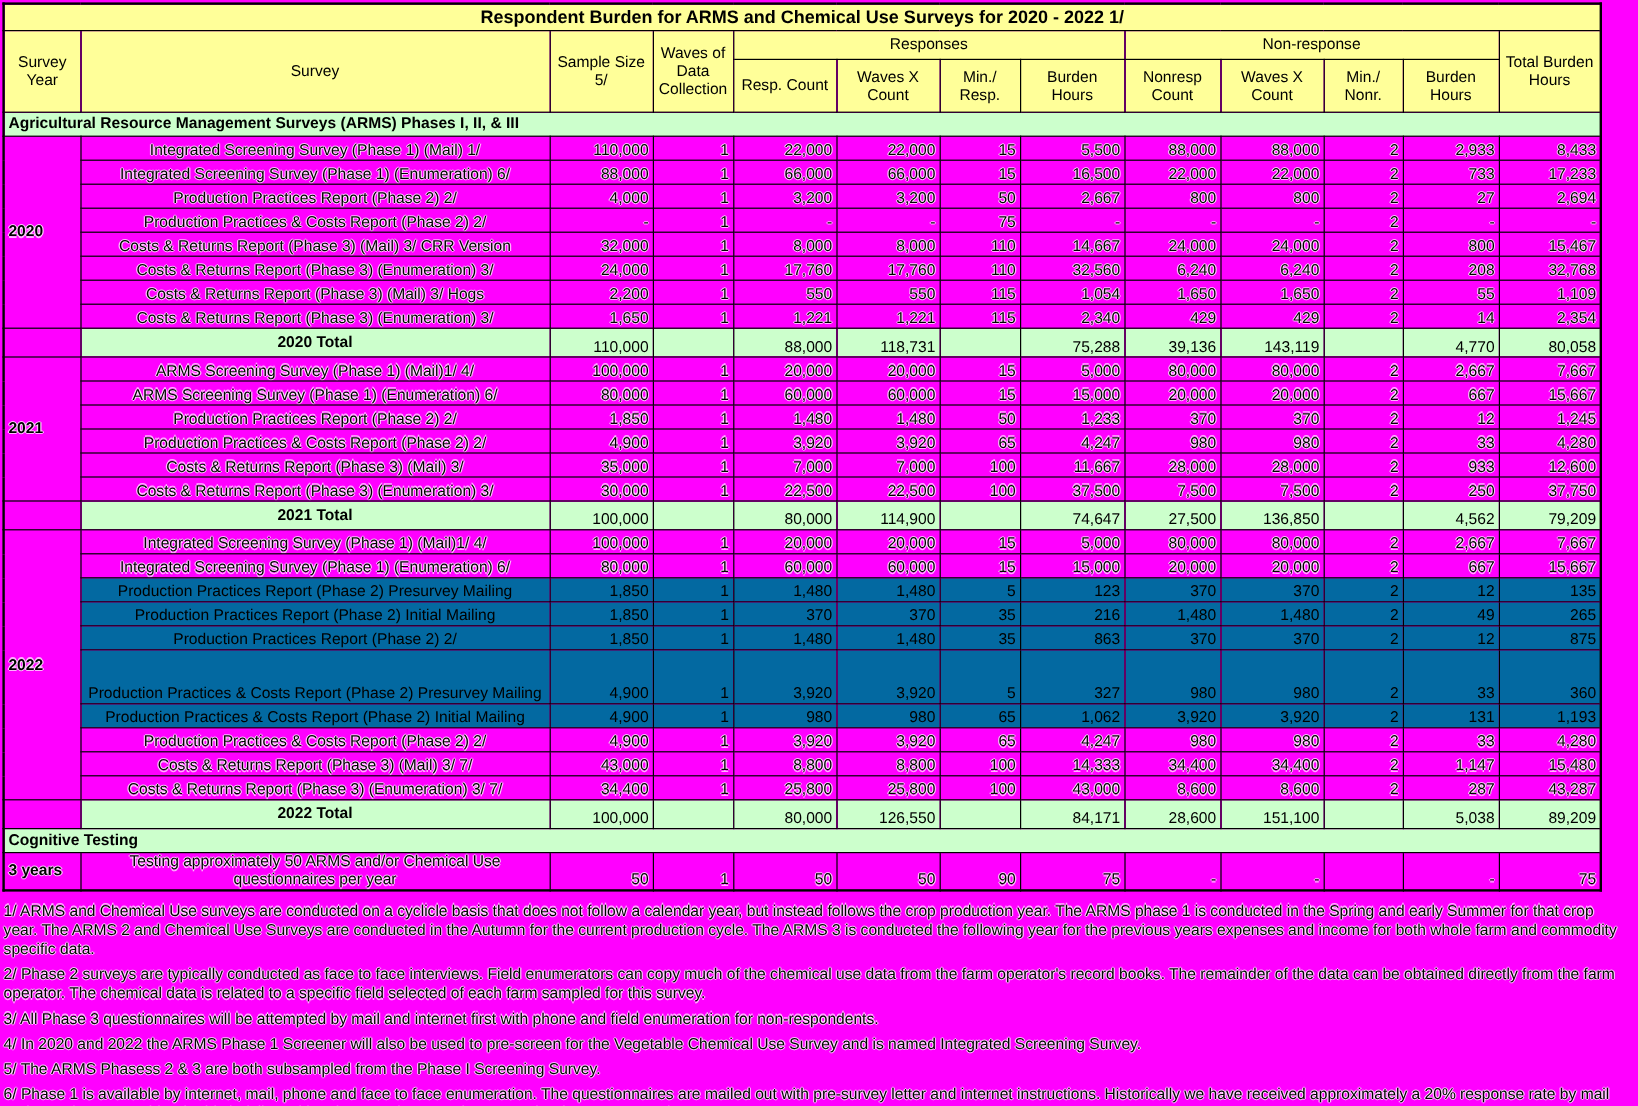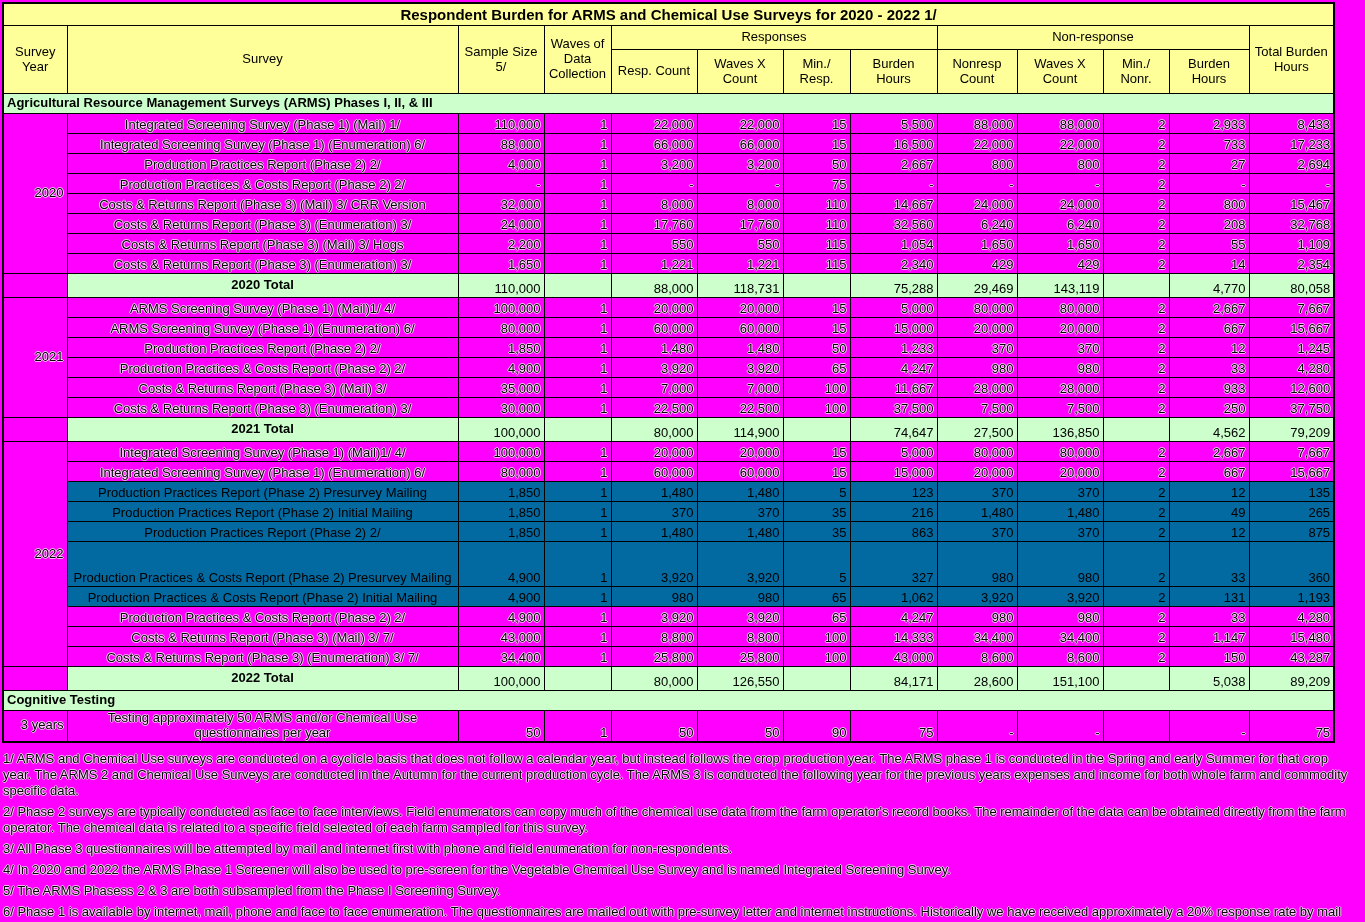--- a/index.html
+++ b/index.html
@@ -16,21 +16,21 @@
     border:2px solid #000;
   }
   th, td { border:1px solid #000; padding:0 3px; overflow:hidden; line-height:1.15; }
   thead th { background:#FFFF99; font-weight:normal; text-align:center; vertical-align:middle; }
   th.title-cell { font-weight:bold; height:21px; font-size:15px; }
   tr.hdr-group { height:24px; }
   tr.hdr-sub { height:44px; }
   tr.section-bar td { background:#CCFFCC; font-weight:bold; height:15px; vertical-align:middle; text-align:left; }
   tbody tr { height:20px; }
   tbody td { vertical-align:bottom; }
-  td.year-cell { text-align:right; vertical-align:middle; font-weight:normal; }
+  td.year-cell { text-align:left; vertical-align:middle; font-weight:bold; }
   td.num { text-align:right; }
   td.survey { text-align:center; }
   tr.m td { background:#FF00FF;
     text-shadow:1px 0 0 rgba(255,255,255,.7), -1px 0 0 rgba(255,255,255,.7),
                 0 1px 0 rgba(255,255,255,.7), 0 -1px 0 rgba(255,255,255,.7); }
   tr.p td { background:#0369a1; }
   tr.total-row { height:24px; }
   tr.total-row td { background:#CCFFCC; text-shadow:none; }
   tr.total-row td.mcell { background:#FF00FF; }
   tr.total-row td.tlabel { text-align:center; font-weight:bold; vertical-align:middle; }
@@ -203,21 +203,21 @@
       </tr>
       <tr class="total-row">
         <td class="mcell"></td>
         <td class="tlabel">2020 Total</td>
         <td class="num">110,000</td>
         <td class="num"></td>
         <td class="num">88,000</td>
         <td class="num">118,731</td>
         <td class="num"></td>
         <td class="num">75,288</td>
-        <td class="num">29,469</td>
+        <td class="num">39,136</td>
         <td class="num">143,119</td>
         <td class="num"></td>
         <td class="num">4,770</td>
         <td class="num">80,058</td>
       </tr>
       <tr class="m">
         <td class="year-cell" rowspan="6">2021</td>
         <td class="survey">ARMS Screening Survey (Phase 1) (Mail)1/  4/</td>
         <td class="num">100,000</td>
         <td class="num">1</td>
@@ -447,21 +447,21 @@
         <td class="survey">Costs &amp; Returns Report (Phase 3) (Enumeration) 3/  7/</td>
         <td class="num">34,400</td>
         <td class="num">1</td>
         <td class="num">25,800</td>
         <td class="num">25,800</td>
         <td class="num">100</td>
         <td class="num">43,000</td>
         <td class="num">8,600</td>
         <td class="num">8,600</td>
         <td class="num">2</td>
-        <td class="num">150</td>
+        <td class="num">287</td>
         <td class="num">43,287</td>
       </tr>
       <tr class="total-row">
         <td class="mcell"></td>
         <td class="tlabel">2022 Total</td>
         <td class="num">100,000</td>
         <td class="num"></td>
         <td class="num">80,000</td>
         <td class="num">126,550</td>
         <td class="num"></td>

